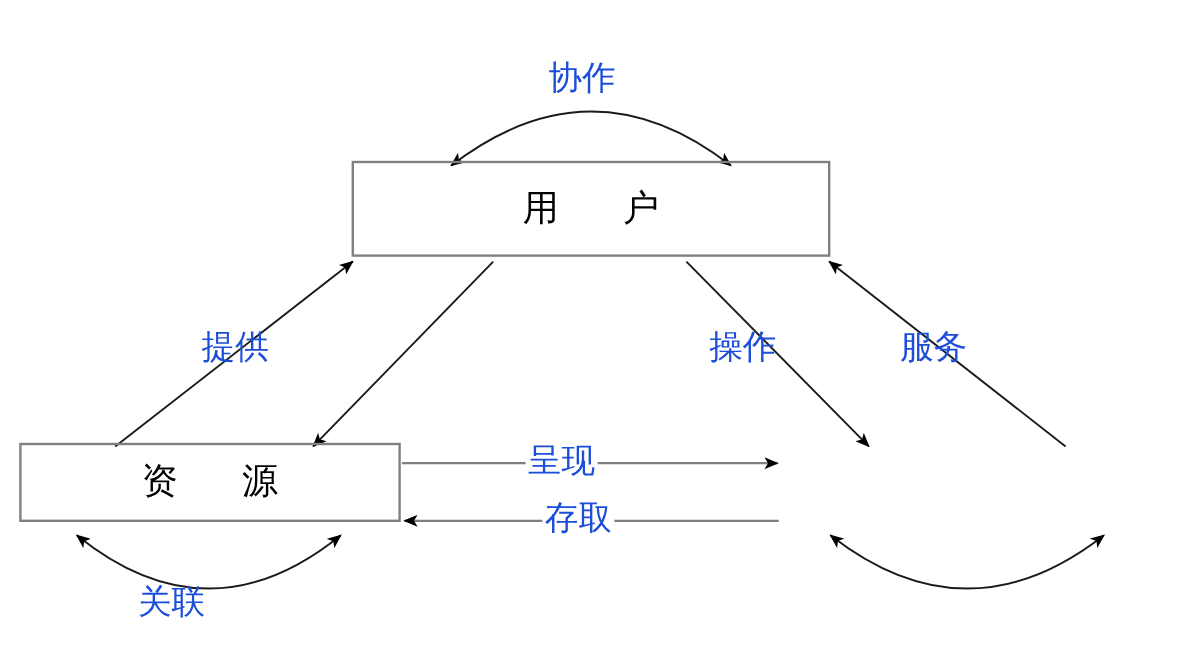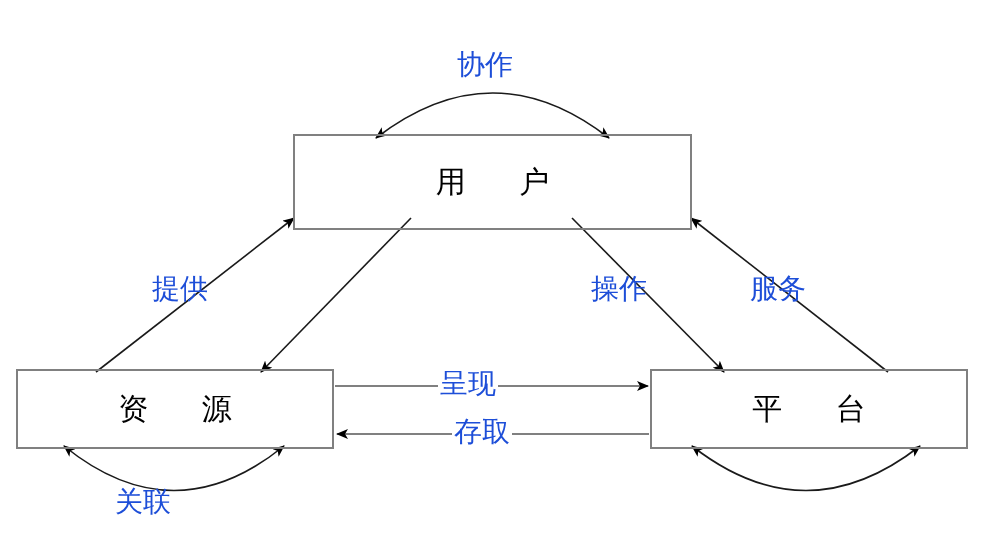--- a/index.html
+++ b/index.html
@@ -85,35 +85,32 @@
 
     <path d="M 335 386 L 648 386" fill="none" stroke="#808080" stroke-width="1.8" marker-end="url(#ah)"></path>
 
     <path d="M 649 434 L 337 434" fill="none" stroke="#808080" stroke-width="1.8" marker-end="url(#ah)"></path>
 
     <path d="M 64 446 Q 174 535 284 446" fill="none" stroke="#1a1a1a" stroke-width="1.6" marker-start="url(#ah-start)" marker-end="url(#ah)"></path>
 
     <path d="M 692 446 Q 806 535 920 446" fill="none" stroke="#1a1a1a" stroke-width="1.6" marker-start="url(#ah-start)" marker-end="url(#ah)"></path>
   </svg>
 
-  <div class="node-box" style="left:293px; top:134px; width:399px; height:96px;">
+  <div class="node-box" style="left:293px; top:134px; width:399px; height:80px;">
     <span class="node-label">用 户</span>
   </div>
 
-  <div class="node-box" style="left:16px; top:369px; width:318px; height:80px;">
+  <div class="node-box" style="left:16px; top:369px; width:318px; height:66px;">
     <span class="node-label">资 源</span>
   </div>
 
-  <div class="node-box" style="left:650px; top:369px; width:318px; height:80px;">
-    <span class="node-label">平 台</span>
-  </div>
 
   <div class="edge-label no-bg" style="left:455px; top:51px;">协作</div>
 
-  <div class="edge-label no-bg" style="left:150px; top:275px;">提供</div>
+  <div class="edge-label no-bg" style="left:166px; top:275px;">提供</div>
 
 
   <div class="edge-label no-bg" style="left:589px; top:275px;">操作</div>
 
   <div class="edge-label no-bg" style="left:748px; top:275px;">服务</div>
 
   <div class="edge-label" style="left:438px; top:370px;">呈现</div>
 
   <div class="edge-label" style="left:452px; top:418px;">存取</div>
 

